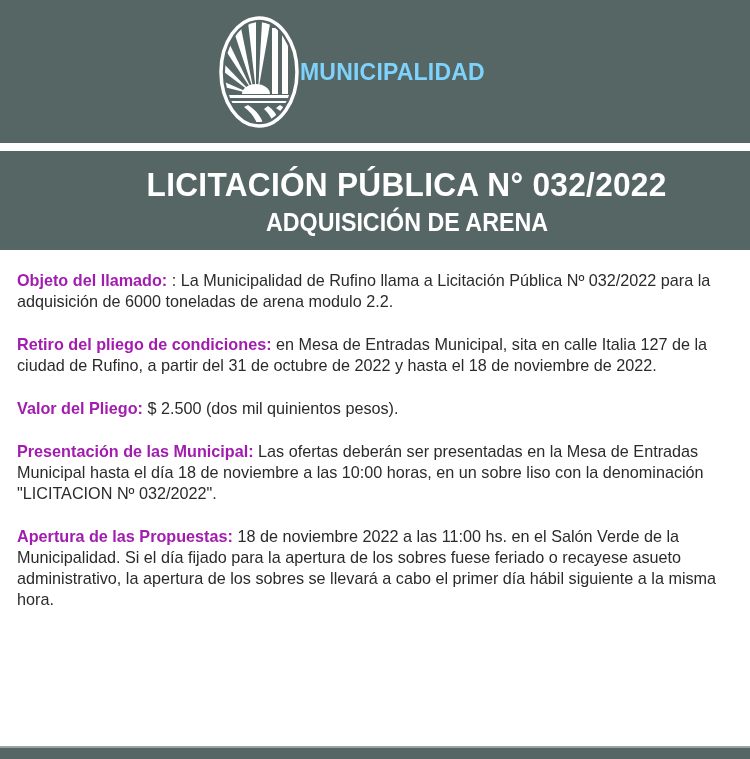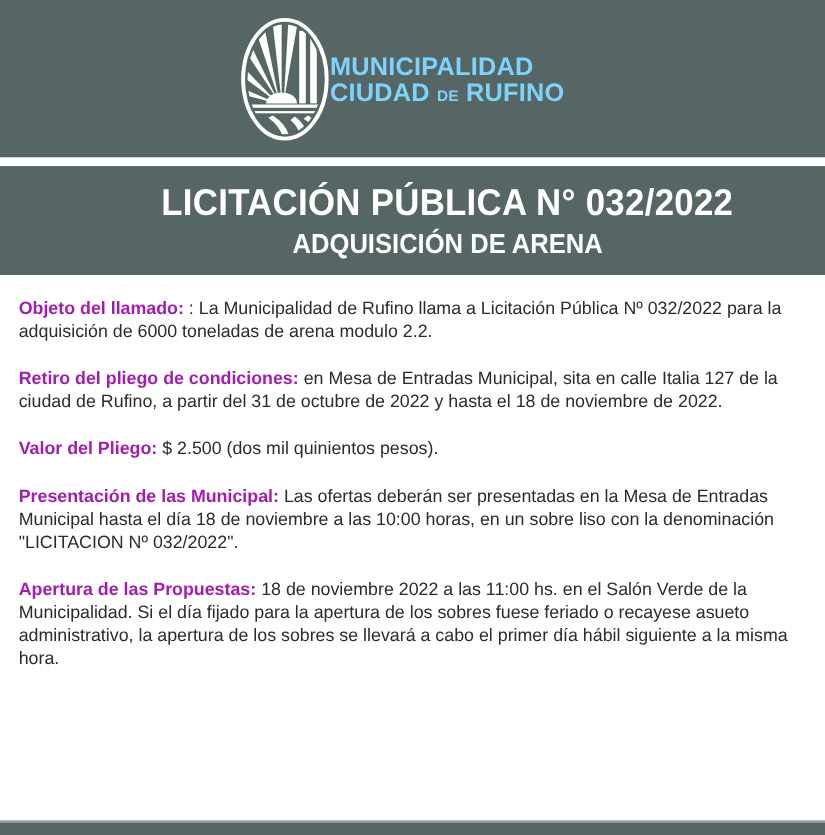--- a/index.html
+++ b/index.html
@@ -79,21 +79,20 @@
 
         <path d="M4,92 Q25,100 30,114 L24,114 Q20,102 4,96 Z"></path>
         <path d="M4,100 Q18,106 20,114 L15,114 Q12,108 4,104 Z"></path>
         <path d="M30,91 Q44,100 46,114 L40,114 Q38,102 26,93 Z"></path>
         <path d="M50,92 Q62,100 60,114 L55,114 Q56,104 46,95 Z"></path>
         <path d="M62,91 Q74,98 76,108 L72,110 Q68,100 58,94 Z"></path>
       </g>
     </svg>
     <div class="logo-text">
       <div class="logo-line1">MUNICIPALIDAD</div>
-      <div class="logo-line2"><span>CIUDAD </span><span class="logo-de">DE</span><span> RUFINO</span></div>
     </div>
   </div>
 </div>
 
 <div class="title-band">
   <div class="title-main">LICITACIÓN PÚBLICA N° 032/2022</div>
   <div class="title-sub">ADQUISICIÓN DE ARENA</div>
 </div>
 
 <div class="body">

